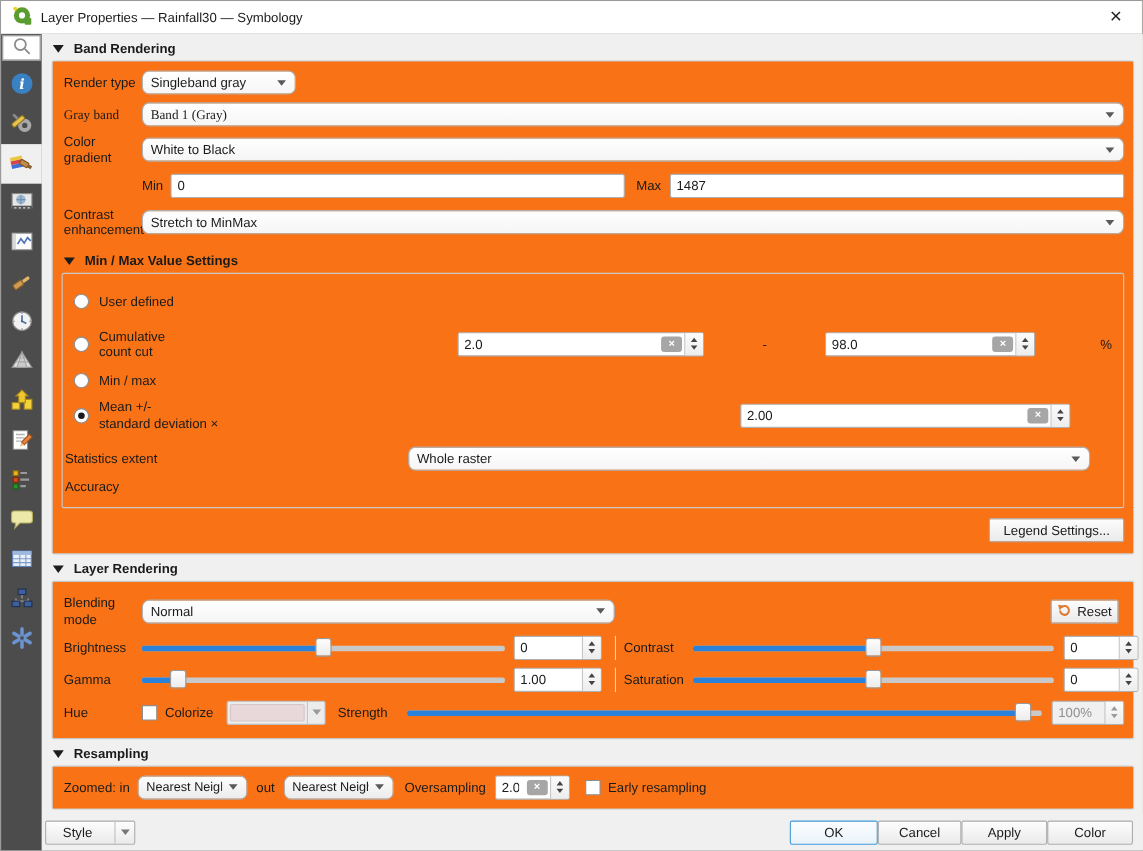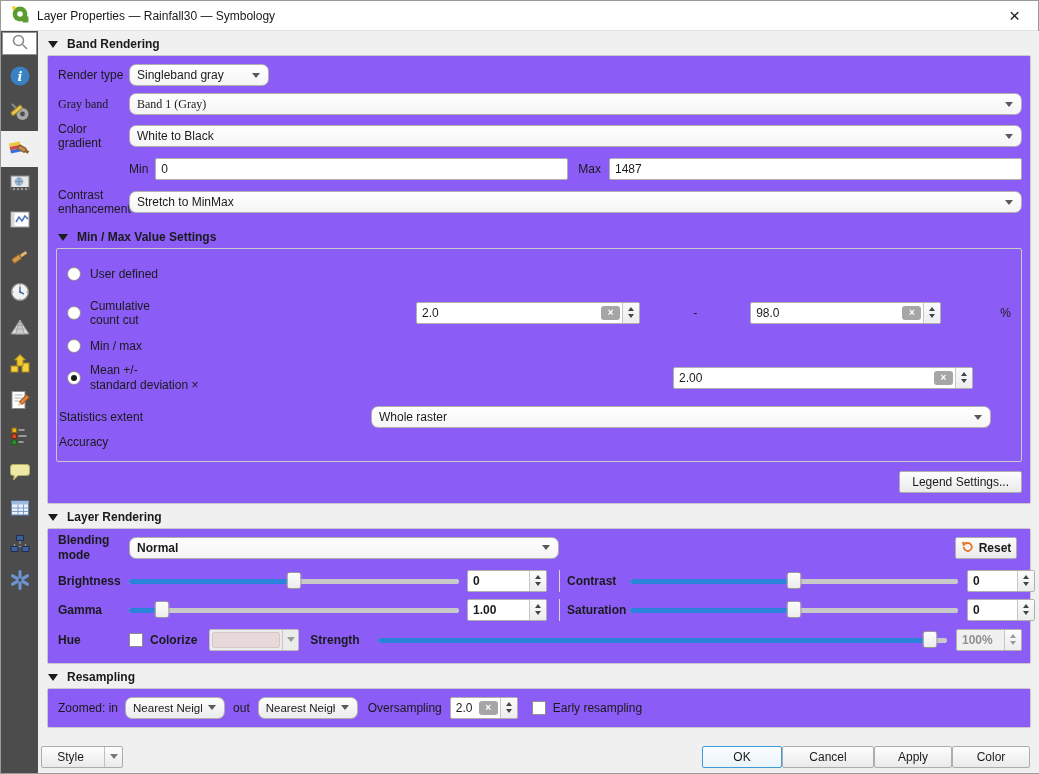--- a/index.html
+++ b/index.html
@@ -22,21 +22,21 @@
   .sidebar { position:absolute; left:0; top:30px; bottom:0; width:37px; background:#4c4c4c; }
   .search-box { margin:1px 1px 4px 1px; height:23px; background:#fff; border:1px solid #919191;
     display:flex; align-items:center; justify-content:center; }
   .side-item { height:36px; display:flex; align-items:center; justify-content:center; }
   .side-item.active { background:#f0f0f0; }
 
   
   .content { position:absolute; left:37px; top:30px; width:1002px; bottom:0; background:#f0f0f0; overflow:hidden; }
   .section-hdr { display:flex; align-items:center; gap:9px; padding:7px 0 4px 10px; font-weight:bold; line-height:13px; }
   .tri-collapse { width:0; height:0; border-left:5px solid transparent; border-right:5px solid transparent; border-top:7px solid #1c1c1c; }
-  .gframe { border:1px solid #c9c9c9; border-radius:2px; margin:0 9px; background:#8b5cf6; }
+  .gframe { border:1px solid #c9c9c9; border-radius:2px; margin:0 9px; background:#f97316; }
 
   .frow { display:flex; align-items:center; }
   .flabel { flex:none; width:73px; padding-left:2px; line-height:1.2; }
 
   
   .dd { height:22px; border:1px solid #b0b0b0; border-radius:7px;
     background:linear-gradient(#ffffff,#f5f5f5); display:flex; align-items:center; padding:0 8px 0 7px; }
   .dd-text { flex:1; white-space:nowrap; overflow:hidden; }
   .dd-arrow { flex:none; width:0; height:0; border-left:4px solid transparent; border-right:4px solid transparent; border-top:5px solid #5a5a5a; margin-left:6px; }
 
@@ -88,21 +88,21 @@
   .swatch { flex:1; margin:2px; background:#e9d8da; border:1px solid #d4c6c8; border-radius:2px; }
   .swatch-arrow { flex:none; width:16px; display:flex; align-items:center; justify-content:center; border-left:1px solid #c6c6c6; }
   .swatch-arrow .dd-arrow { margin:0; border-top-color:#9a9a9a; }
 
   
   .footer { position:absolute; left:0; right:0; bottom:0; height:33px; display:flex; align-items:center; padding:0 6px 0 3px; background:#f0f0f0; }
   .style-btn { width:82px; padding:0; }
   .style-btn .lbl { flex:1; text-align:center; }
   .style-btn .arrow-cell { flex:none; width:18px; align-self:stretch; display:flex; align-items:center; justify-content:center; border-left:1px solid #c0c0c0; }
   .spacer { flex:1; }
-  .btn.w80 { width:80px; } .btn.w76 { width:92px; } .btn.w78 { width:78px; }
+  .btn.w80 { width:80px; } .btn.w76 { width:76px; } .btn.w78 { width:78px; }
 </style>
 </head>
 <body>
 
 <div class="dialog">
 
   <div class="titlebar">
     <span>
       <svg width="18" height="18" viewBox="0 0 20 20">
           <circle cx="10" cy="10" r="8.2" fill="#5b9c30"></circle>
@@ -380,21 +380,21 @@
       <div class="frow" style="margin-top:9px; justify-content:flex-end;">
         <button class="btn">Legend Settings...</button>
       </div>
     </div>
 
     <div class="section-hdr">
       <span class="tri-collapse"></span>
       <span>Layer Rendering</span>
     </div>
 
-    <div class="gframe" style="padding:2px 8px 12px 8px;font-weight:bold;">
+    <div class="gframe" style="padding:10px 8px 12px 8px;">
       <div class="frow" style="margin-top:2px;">
         <span class="flabel">Blending mode</span>
         <div class="dd" style="width:430px;">
           <span class="dd-text">Normal</span>
           <span class="dd-arrow"></span>
         </div>
         <span class="spacer"></span>
         <button class="btn" style="width:62px; padding:0 6px; margin-right:5px;">
           <span><svg width="13" height="13" viewBox="0 0 14 14">
                 <path d="M3 7.5 a4.3 4.3 0 1 0 1.3 -3.1" fill="none" stroke="#e07a2e" stroke-width="2"></path>

